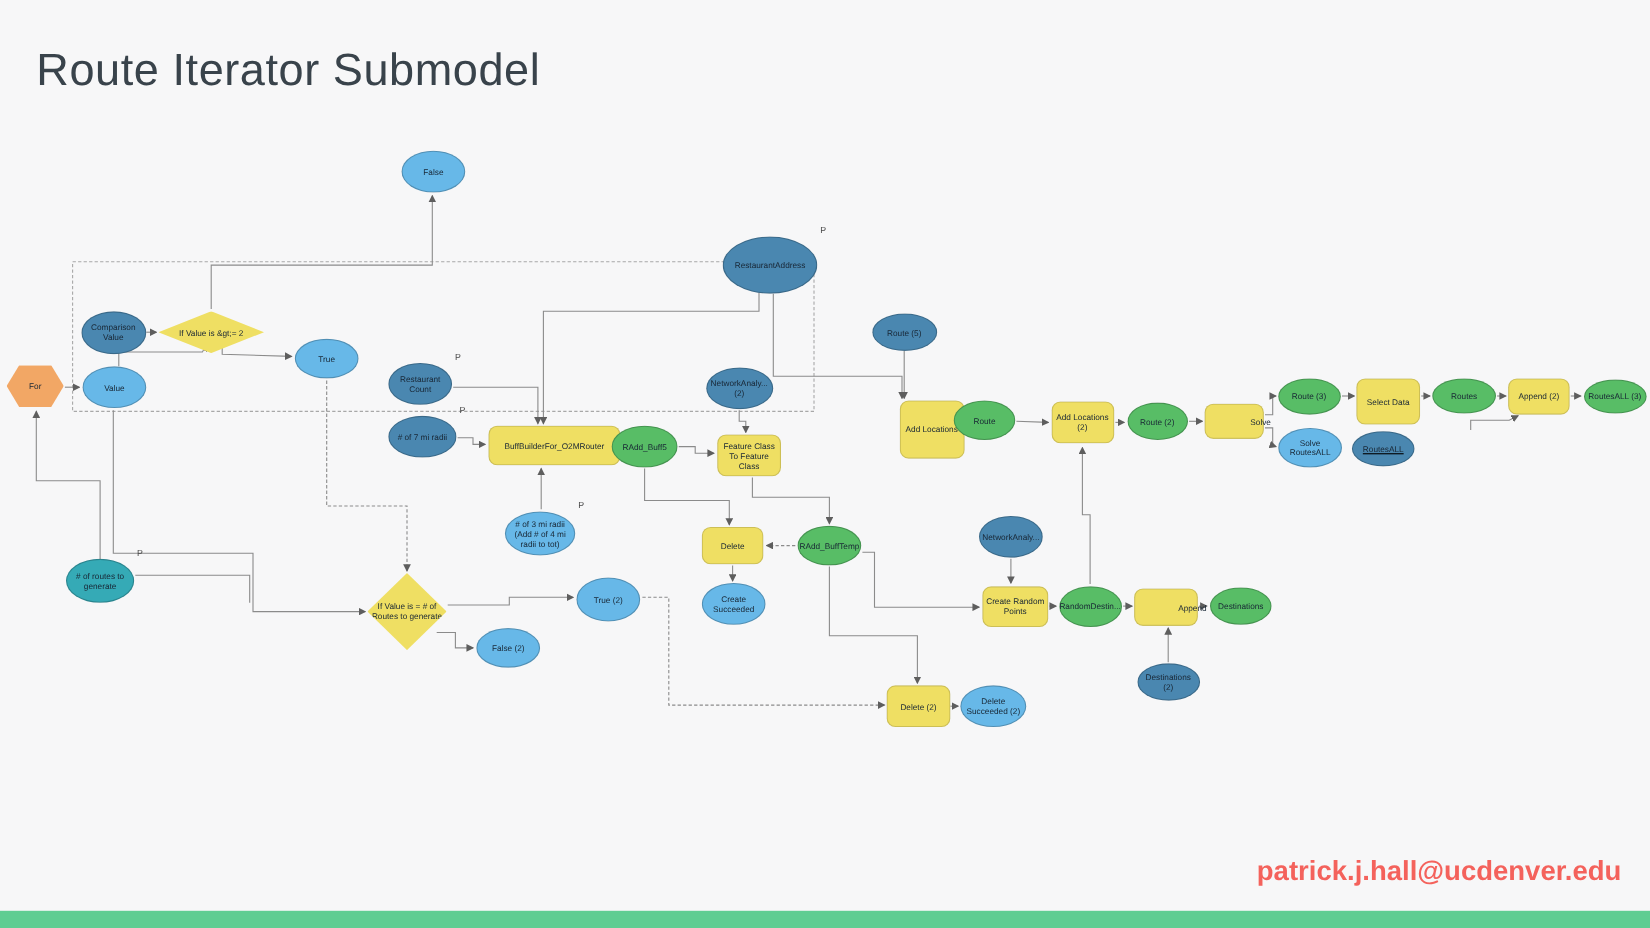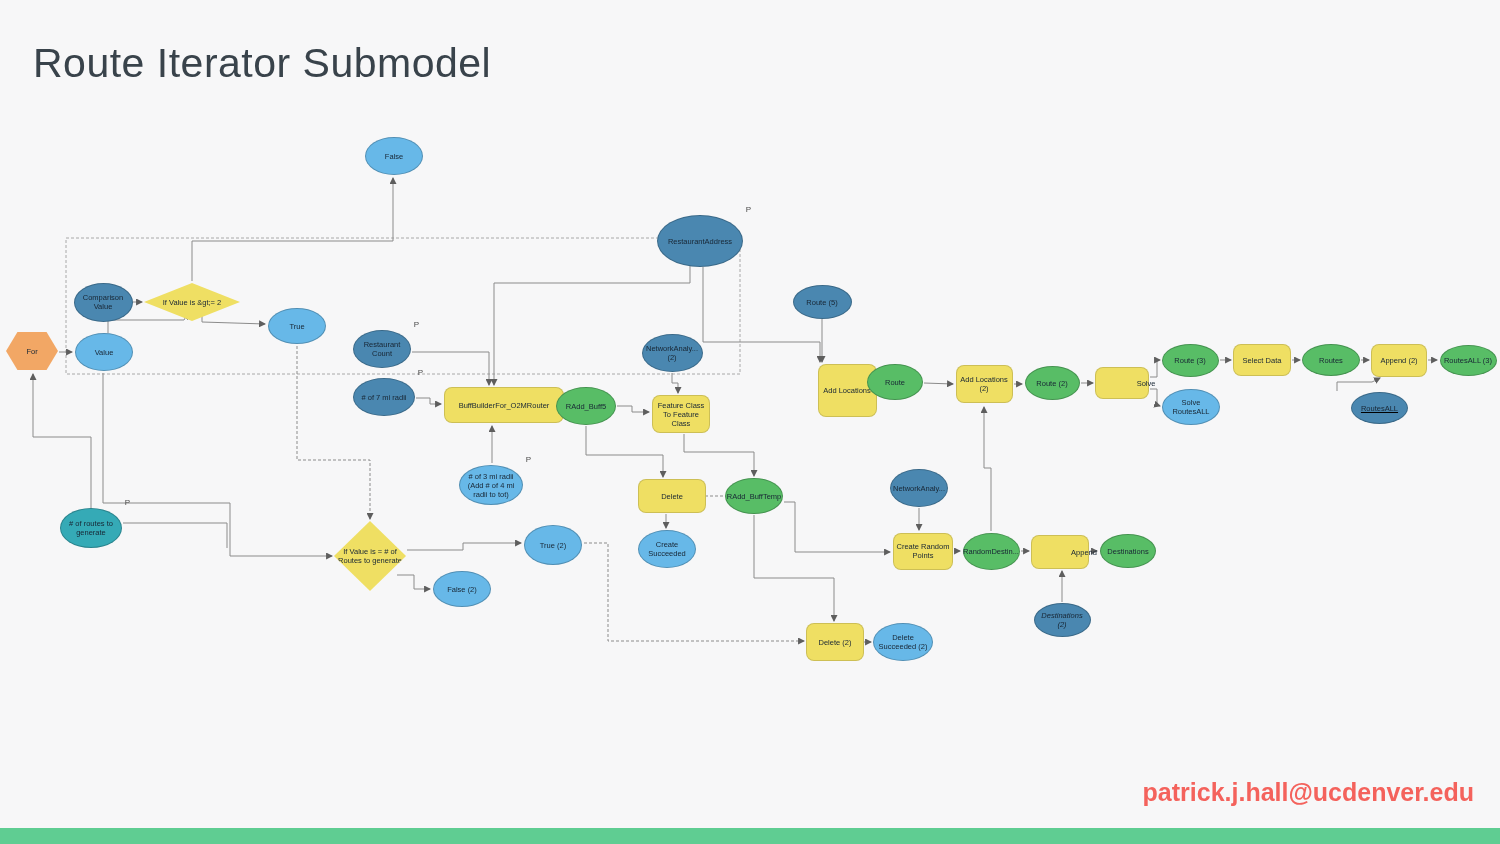--- a/index.html
+++ b/index.html
@@ -131,21 +131,21 @@
         <div class="node ellipse c-darkblue" style="left: 641.5px; top: 334px; width: 61px; height: 38px;">
           <span class="node-label">NetworkAnaly... (2)</span>
         </div>
         <div class="node rect c-yellow" style="left: 652px; top: 395px; width: 58px; height: 38px;">
           <span class="node-label">Feature Class To Feature Class</span>
         </div>
         <div class="node ellipse c-lightblue" style="left: 459px; top: 465px; width: 64px; height: 40px;">
           <span class="node-label"># of 3 mi radii (Add # of 4 mi radii to tot)</span>
           <span class="param">P</span>
         </div>
-        <div class="node rect c-yellow" style="left: 638px; top: 479px; width: 68px; height: 34px;">
+        <div class="node rect c-yellow" style="left: 638px; top: 479px; width: 56px; height: 34px;">
           <span class="node-label">Delete</span>
         </div>
         <div class="node ellipse c-lightblue" style="left: 638px; top: 530px; width: 58px; height: 38px;">
           <span class="node-label">Create Succeeded</span>
         </div>
         <div class="node ellipse c-green" style="left: 725px; top: 478px; width: 58px; height: 36px;">
           <span class="node-label">RAdd_BuffTemp</span>
         </div>
         <div class="node ellipse c-darkblue" style="left: 792.5px; top: 285px; width: 59px; height: 34px;">
           <span class="node-label">Route (5)</span>
@@ -164,51 +164,51 @@
         </div>
         <div class="node rect c-yellow" style="left: 1095px; top: 367px; width: 54px; height: 32px; padding-left: 48px;">
           <span class="node-label">Solve</span>
         </div>
         <div class="node ellipse c-green" style="left: 1161.5px; top: 343.5px; width: 57px; height: 33px;">
           <span class="node-label">Route (3)</span>
         </div>
         <div class="node ellipse c-lightblue" style="left: 1162px; top: 389px; width: 58px; height: 36px;">
           <span class="node-label">Solve RoutesALL</span>
         </div>
-        <div class="node rect c-yellow" style="left: 1233px; top: 344px; width: 58px; height: 32px;">
+        <div class="node rect c-yellow" style="left: 1233px; top: 344px; width: 58px; height: 42px;">
           <span class="node-label">Select Data</span>
         </div>
         <div class="node ellipse c-green" style="left: 1302px; top: 344px; width: 58px; height: 32px;">
           <span class="node-label">Routes</span>
         </div>
         <div class="node rect c-yellow" style="left: 1371px; top: 343.5px; width: 56px; height: 33px;">
           <span class="node-label">Append (2)</span>
         </div>
         <div class="node ellipse c-green" style="left: 1439.5px; top: 344.5px; width: 57px; height: 31px;">
           <span class="node-label">RoutesALL (3)</span>
         </div>
-        <div class="node ellipse c-darkblue" style="left: 1351px; top: 392px; width: 57px; height: 32px; text-decoration: underline;">
+        <div class="node ellipse c-darkblue" style="left: 1229px; top: 392px; width: 57px; height: 32px; text-decoration: underline;">
           <span class="node-label">RoutesALL</span>
         </div>
         <div class="node ellipse c-darkblue" style="left: 890px; top: 469px; width: 58px; height: 38px;">
           <span class="node-label">NetworkAnaly...</span>
         </div>
         <div class="node rect c-yellow" style="left: 893px; top: 532.5px; width: 60px; height: 37px;">
           <span class="node-label">Create Random Points</span>
         </div>
         <div class="node ellipse c-green" style="left: 962.5px; top: 532.5px; width: 57px; height: 37px; text-align: right;">
           <span class="node-label">RandomDestin...</span>
         </div>
         <div class="node rect c-yellow" style="left: 1031px; top: 535px; width: 58px; height: 34px; padding-left: 48px;">
           <span class="node-label">Append</span>
         </div>
         <div class="node ellipse c-green" style="left: 1100px; top: 534px; width: 56px; height: 34px;">
           <span class="node-label">Destinations</span>
         </div>
-        <div class="node ellipse c-darkblue" style="left: 1033.5px; top: 603px; width: 57px; height: 34px; font-style: italic;">
+        <div class="node ellipse c-darkblue" style="left: 1033.5px; top: 603px; width: 57px; height: 34px;">
           <span class="node-label">Destinations (2)</span>
         </div>
         <div class="node ellipse c-teal" style="left: 60px; top: 508px; width: 62px; height: 40px;">
           <span class="node-label"># of routes to generate</span>
           <span class="param">P</span>
         </div>
         <div class="node diamond c-yellow" style="left: 334px; top: 521px; width: 72px; height: 70px;">
           <span class="node-label">If Value is = # of Routes to generate</span>
         </div>
         <div class="node ellipse c-lightblue" style="left: 524px; top: 525px; width: 58px; height: 40px;">

